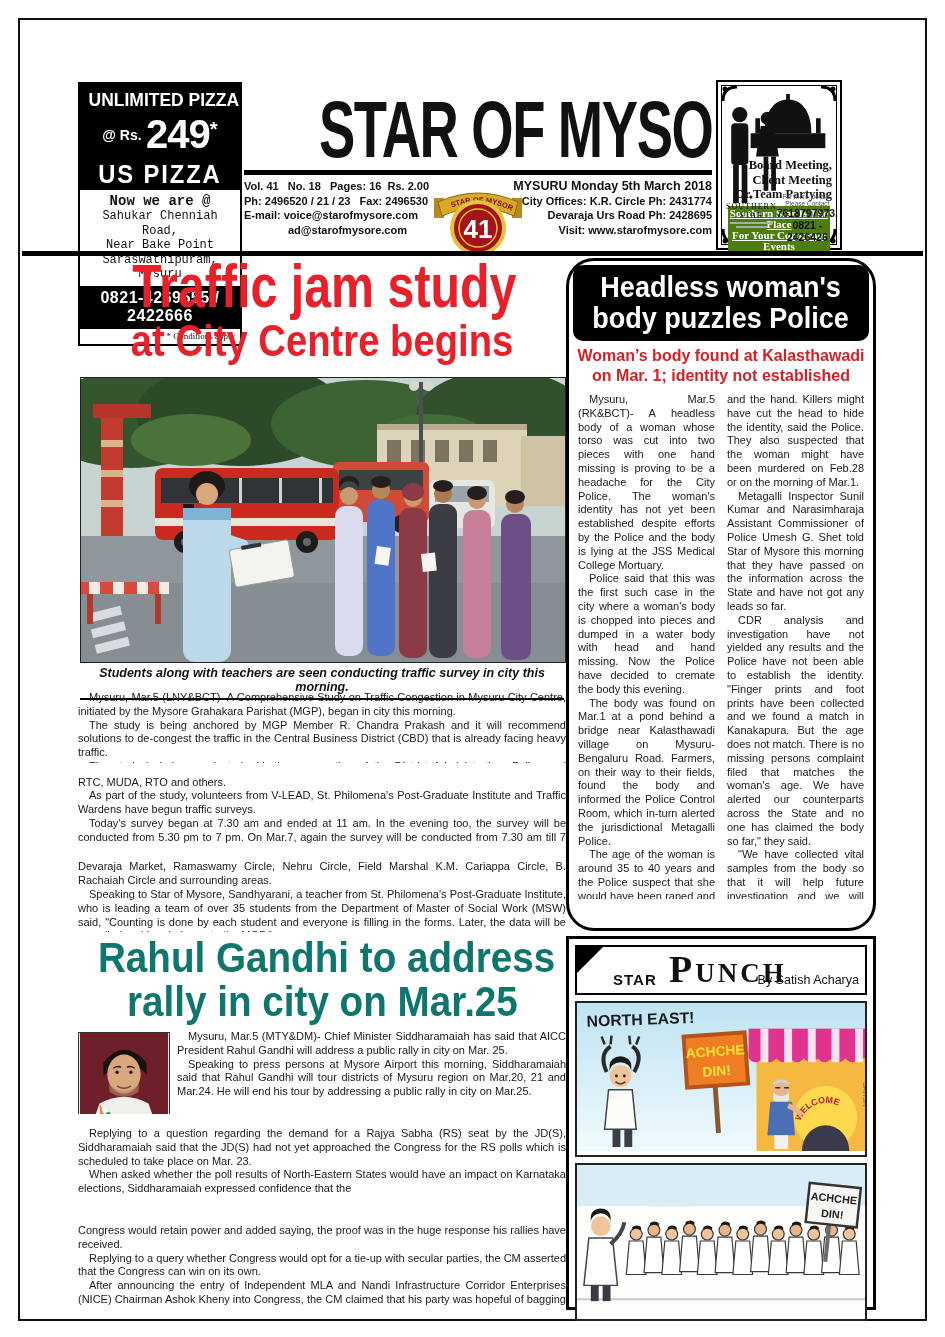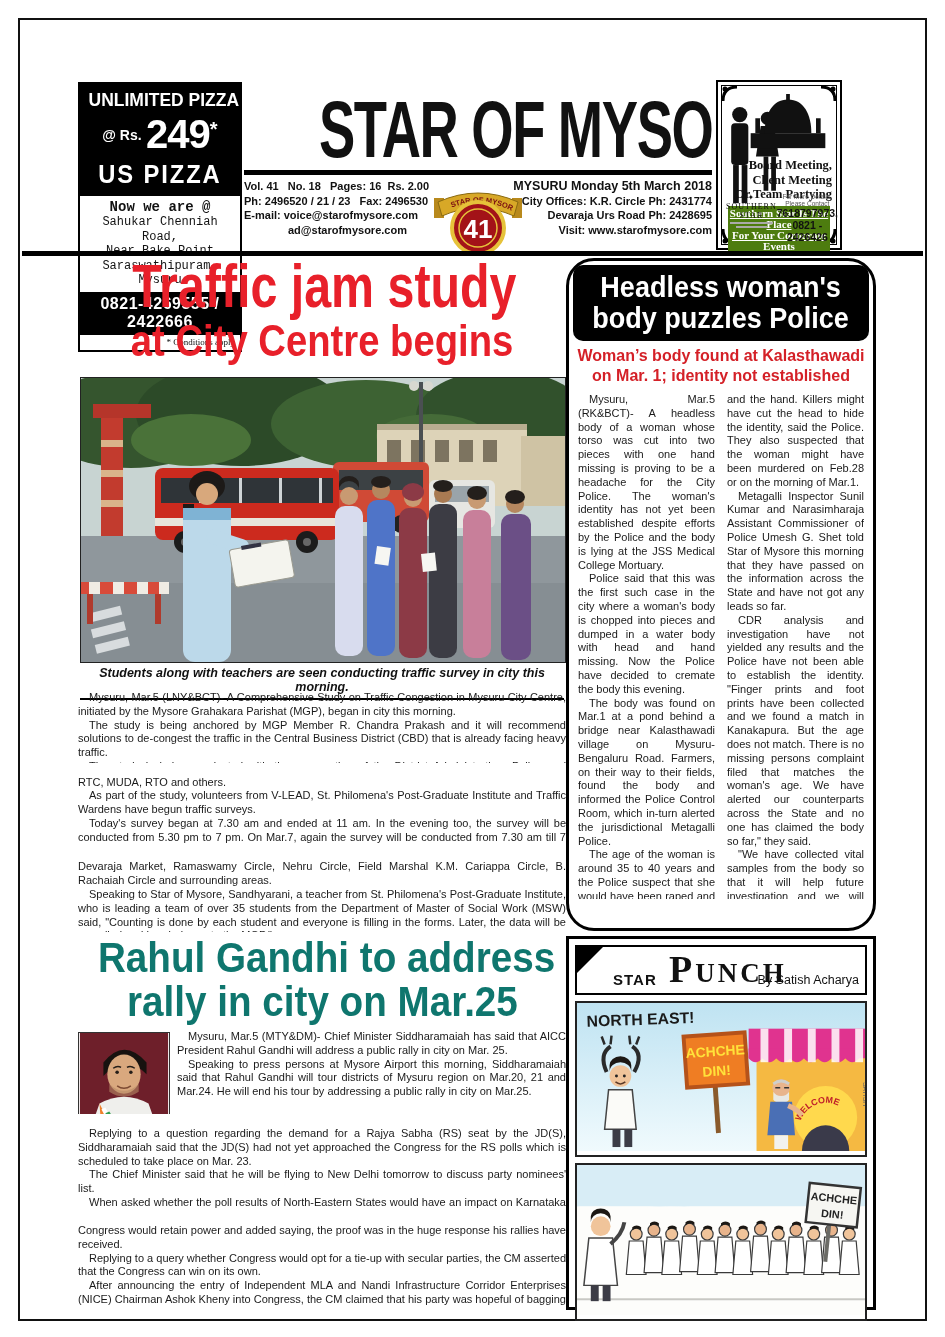--- a/index.html
+++ b/index.html
@@ -2,21 +2,21 @@
 <html><head>
 <meta charset="utf-8">
 <style>
   html,body{margin:0;padding:0;background:#e9e9e9;}
   .page{position:relative;width:945px;height:1337px;margin:0 auto;background:#fff;
         font-family:"Liberation Sans",sans-serif;overflow:hidden;color:#111;}
   .frame{position:absolute;left:18px;top:18px;right:18px;bottom:16px;border:2px solid #111;pointer-events:none;}
 
   
   .pizza{position:absolute;left:78px;top:82px;width:160px;border:2px solid #000;background:#fff;}
-  .pz-top{background:#000;color:#fff;text-align:center;padding:5px 2px 7px;}
+  .pz-top{background:#000;color:#fff;text-align:center;padding:5px 2px 1px;}
   .pz1{font-weight:bold;font-size:19px;display:inline-block;transform:scaleX(.92);white-space:nowrap;}
   .pz2{margin-top:1px;line-height:34px;}
   .pz2 .at{font-weight:bold;font-size:14px;vertical-align:8px;}
   .pz2 .big{font-weight:bold;font-size:40px;letter-spacing:-1px;}
   .pz2 .st{font-weight:bold;font-size:20px;vertical-align:12px;}
   .pz3{font-weight:bold;font-size:25px;letter-spacing:2px;display:inline-block;transform:scaleX(.95);}
   .pz-addr{font-family:Liberation Mono, monospace;text-align:center;padding:3px 6px 4px;}
   .pz-now{font-weight:bold;font-size:14px;}
   .pz-a{font-size:12px;line-height:14.5px;}
   .pz-ph{background:#000;color:#fff;font-weight:bold;font-size:16px;text-align:center;padding:3px 0 4px;letter-spacing:.5px;}
@@ -404,21 +404,20 @@
         </svg>
       </div>
       <div class="coltext">
           <p>Mysuru, Mar.5 (MTY&amp;DM)- Chief Minister Siddharamaiah has said that AICC President Rahul Gandhi will address a public rally in city on Mar. 25.</p>
           <p>Speaking to press persons at Mysore Airport this morning, Siddharamaiah said that Rahul Gandhi will tour districts of Mysuru region on Mar.20, 21 and Mar.24. He will end his tour by addressing a public rally in city on Mar.25.</p>
         </div>
     </div>
     <div class="col">
         <div class="coltext">
           <p>Replying to a question regarding the demand for a Rajya Sabha (RS) seat by the JD(S), Siddharamaiah said that the JD(S) had not yet approached the Congress for the RS polls which is scheduled to take place on Mar. 23.</p>
-          <p>The Chief Minister said that he will be flying to New Delhi tomorrow to discuss party nominees' list.</p>
           <p>When asked whether the poll results of North-Eastern States would have an impact on Karnataka elections, Siddharamaiah expressed confidence that the</p>
         </div>
       </div>
     <div class="col">
         <div class="coltext">
           <p class="noindent">Congress would retain power and added saying, the proof was in the huge response his rallies have received.</p>
           <p>Replying to a query whether Congress would opt for a tie-up with secular parties, the CM asserted that the Congress can win on its own.</p>
           <p>After announcing the entry of Independent MLA and Nandi Infrastructure Corridor Enterprises (NICE) Chairman Ashok Kheny into Congress, the CM claimed that his party was hopeful of bagging 25 Assembly seats in Bengaluru alone.</p>
         </div>
       </div>

